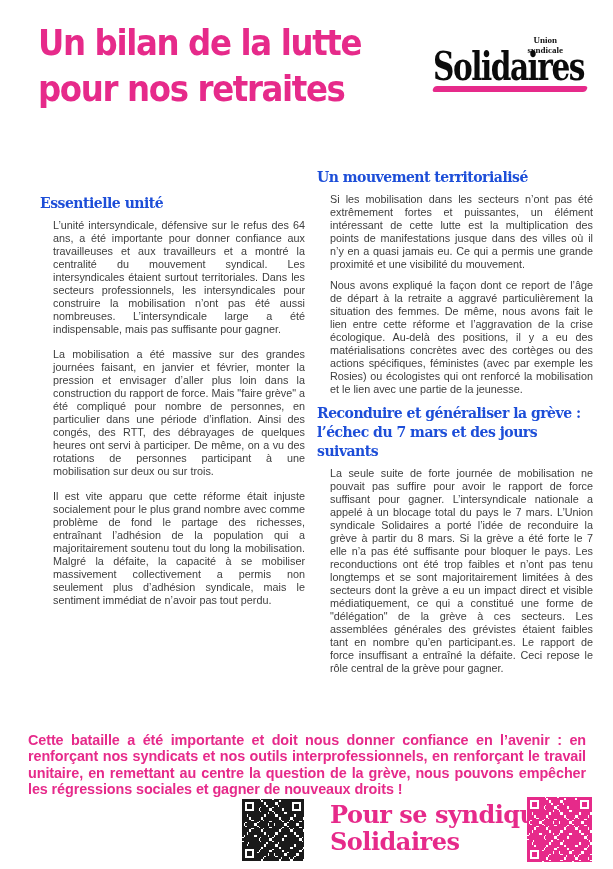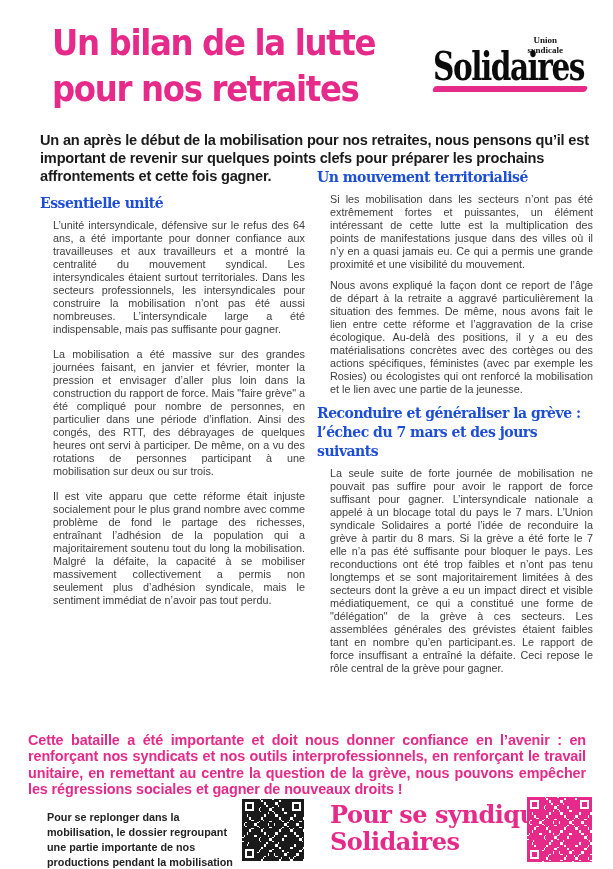--- a/index.html
+++ b/index.html
@@ -2,21 +2,21 @@
 <html><head>
 <meta charset="utf-8">
 <style>
   html,body{margin:0;padding:0;background:#888;}
   .page{
     position:relative;width:613px;height:869px;margin:0 auto;
     background:#ffffff;overflow:hidden;
     font-family:"Liberation Sans",sans-serif;
   }
   
-  .title{position:absolute;left:52px;top:20px;color:#e62a8a;}
+  .title{position:absolute;left:38px;top:20px;color:#e62a8a;}
   .title span{
     display:block;font-family:"DejaVu Sans",sans-serif;font-weight:bold;
     font-size:36px;line-height:46px;letter-spacing:-1.5px;
     transform:scaleX(.9);transform-origin:left top;
   }
   
   .logo{position:absolute;left:433px;top:35px;width:154px;}
   .logo-union{
     position:absolute;right:24px;top:0;text-align:center;
     font-size:9px;line-height:10px;font-weight:bold;color:#111;
@@ -97,21 +97,20 @@
 
   <div class="logo">
     <div class="logo-union">
       <div>Union</div>
       <div>syndicale</div>
     </div>
     <div class="logo-name">Solidaires</div>
     <div class="logo-underline"></div>
   </div>
 
-  <p class="intro">Un an après le début de la mobilisation pour nos retraites, nous pensons qu’il est important de revenir sur quelques points clefs pour préparer les prochains affrontements et cette fois gagner.</p>
 
   <div class="columns">
     <div class="col-left">
       <div class="sec">
         <h3>Essentielle unité</h3>
         <p>L’unité intersyndicale, défensive sur le refus des 64 ans, a été importante pour donner confiance aux travailleuses et aux travailleurs et a montré la centralité du mouvement syndical. Les intersyndicales étaient surtout territoriales. Dans les secteurs professionnels, les intersyndicales pour construire la mobilisation n’ont pas été aussi nombreuses. L’intersyndicale large a été indispensable, mais pas suffisante pour gagner.</p>
       </div>
       <div class="sec">
         <p>La mobilisation a été massive sur des grandes journées faisant, en janvier et février, monter la pression et envisager d’aller plus loin dans la construction du rapport de force. Mais "faire grève" a été compliqué pour nombre de personnes, en particulier dans une période d’inflation. Ainsi des congés, des RTT, des débrayages de quelques heures ont servi à participer. De même, on a vu des rotations de personnes participant à une mobilisation sur deux ou sur trois.</p>
       </div>
@@ -129,21 +128,20 @@
       </div>
       <div class="sec">
         <h3>Reconduire et généraliser la grève : l’échec du 7 mars et des jours suivants</h3>
         <p>La seule suite de forte journée de mobilisation ne pouvait pas suffire pour avoir le rapport de force suffisant pour gagner. L’intersyndicale nationale a appelé à un blocage total du pays le 7 mars. L’Union syndicale Solidaires a porté l’idée de reconduire la grève à partir du 8 mars. Si la grève a été forte le 7 elle n’a pas été suffisante pour bloquer le pays. Les reconductions ont été trop faibles et n’ont pas tenu longtemps et se sont majoritairement limitées à des secteurs dont la grève a eu un impact direct et visible médiatiquement, ce qui a constitué une forme de "délégation" de la grève à ces secteurs. Les assemblées générales des grévistes étaient faibles tant en nombre qu’en participant.es. Le rapport de force insuffisant a entraîné la défaite. Ceci repose le rôle central de la grève pour gagner.</p>
       </div>
     </div>
   </div>
 
   <p class="conclusion">Cette bataille a été importante et doit nous donner confiance en l’avenir : en renforçant nos syndicats et nos outils interprofessionnels, en renforçant le travail unitaire, en remettant au centre la question de la grève, nous pouvons empêcher les régressions sociales et gagner de nouveaux droits !</p>
 
-  <p class="footer-note">Pour se replonger dans la mobilisation, le dossier regroupant une partie importante de nos productions  pendant la mobilisation</p>
 
   <div class="qr qr-black">
     <span class="finder tl"></span>
     <span class="finder tr"></span>
     <span class="finder bl"></span>
   </div>
 
   <div class="syndiquer">
     <span>Pour se syndiquer</span>
     <span>Solidaires</span>

